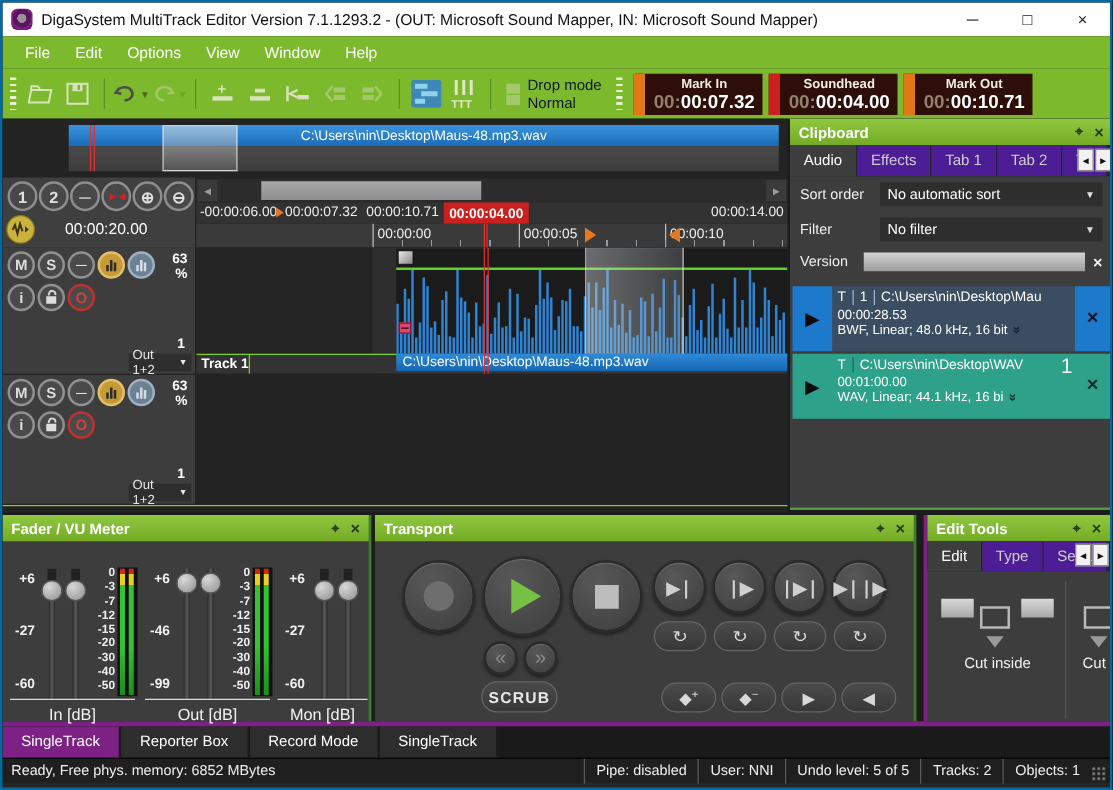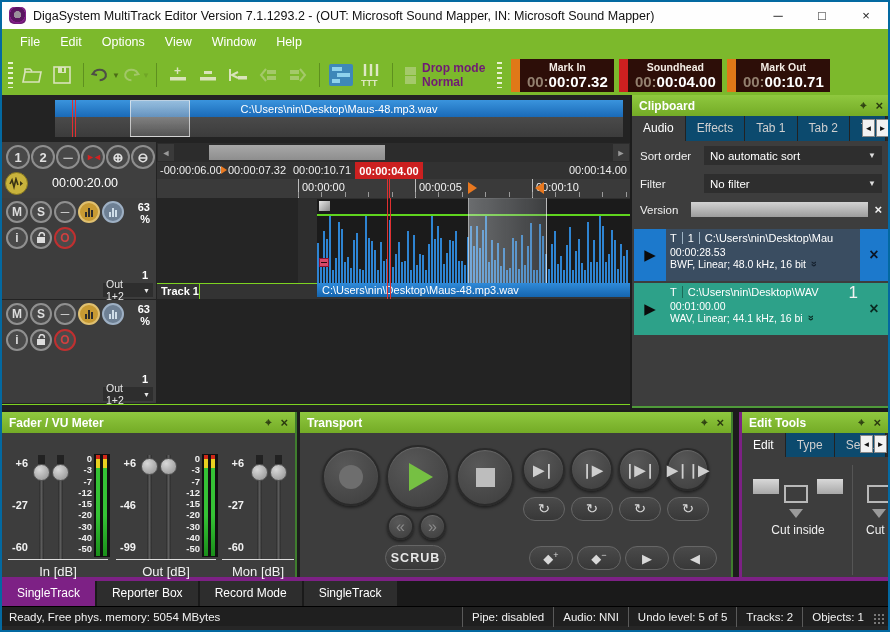--- a/index.html
+++ b/index.html
@@ -17,21 +17,21 @@
   .menu-item{color:#fff;font-size:12.5px;padding:0 10px;line-height:26px}
   .toolbar{height:40px;background:#7cb92c;display:flex;align-items:center;padding-left:2px;position:relative}
   .grip{width:5px;height:26px;margin:0 4px;background:repeating-linear-gradient(to bottom,#e8f2cf 0 2px,transparent 2px 5px)}
   .tsep{width:1px;height:24px;background:rgba(40,70,10,.35);margin:0 6px}
   .tbtn{width:30px;height:30px;display:flex;align-items:center;justify-content:center;position:relative}
   .tbtn svg{display:block}
   .ddv{font-size:8px;color:#4c6b17;margin-left:1px}
   .dim{opacity:.5}
   .dropmode{display:flex;align-items:center;margin-left:4px}
   .dm-sq{width:11px;height:8px;background:#a4c96a;margin:1px 6px 1px 2px}
-  .dm-txt{color:#701a75;font-size:12px;font-weight:bold;line-height:14px}
+  .dm-txt{color:#0f172a;font-size:12px;font-weight:normal;line-height:14px}
   .timecode{width:103px;height:33px;margin-left:5px;background:#2d0e08;border-left:9px solid #e07818;display:flex;flex-direction:column;align-items:center;justify-content:center}
   .timecode.red{border-left-color:#cc2020}
   .tc-label{color:#f3ece4;font-size:10.5px;font-weight:bold;line-height:12px}
   .tc-value{font-size:15px;font-weight:bold;color:#fff;line-height:17px}
   .tc-value .pre{color:#93806f}
 
   
   .main{position:relative;height:315px;background:#1c1c1c}
   .editor{position:absolute;left:0;top:0;width:628px;height:315px;background:#232323}
   .ov-file{position:absolute;left:53px;top:5px;width:568px;height:17px;background:linear-gradient(#3a94dd,#1a6ab8);color:#fff;font-size:11px;display:flex;align-items:center;justify-content:center;white-space:nowrap;overflow:hidden}
@@ -90,21 +90,21 @@
   .sel-col{position:absolute;left:311px;width:79px;top:0;bottom:15px;background:linear-gradient(to right,rgba(215,220,225,.42),rgba(150,155,160,.28));border-left:1px solid rgba(250,250,250,.55);border-right:1px solid rgba(250,250,250,.55);z-index:3}
   .lane-ph{top:0;bottom:0;left:230px;z-index:7}
 
   
   .clipboard{position:absolute;left:630px;top:0;width:258px;height:313px;background:#3d3d3d;border-bottom:2px solid #4f9a3a}
   .ptitle{height:21px;background:linear-gradient(#8fc83f,#74ab26);display:flex;align-items:center;padding:0 7px;color:#fff;font-size:12px;font-weight:bold}
   .ptools{margin-left:auto;display:flex;align-items:center;gap:9px;color:#2a3a10}
   .pin{font-size:11px;transform:rotate(0deg);font-weight:bold}
   .px{font-size:13px;font-weight:bold}
   .cb-tabs{height:25px;background:#282828;display:flex;position:relative;overflow:hidden}
-  .ctab{padding:0 11px;font-size:12px;color:#cfcfcf;background:#0c4a6e;border-right:1px solid #222;line-height:25px;white-space:nowrap}
+  .ctab{padding:0 11px;font-size:12px;color:#cfcfcf;background:#4c1d95;border-right:1px solid #222;line-height:25px;white-space:nowrap}
   .ctab.sel{background:#3d3d3d;color:#fff}
   .tab-scroll{position:absolute;right:1px;top:3px;display:flex;gap:1px}
   .tsc{width:13px;height:18px;background:#f2f2f2;color:#111;font-size:8px;display:flex;align-items:center;justify-content:center;border:1px solid #888}
   .cb-row{display:flex;align-items:center;padding:5px 8px 4px 8px}
   .cb-lab{width:64px;color:#efefef;font-size:11.5px}
   .cb-dd{flex:1;height:19px;background:#2e2e2e;color:#fff;font-size:11.5px;display:flex;align-items:center;justify-content:space-between;padding:0 6px}
   .cb-dd i{font-style:normal;font-size:8px;color:#ddd}
   .cb-search{flex:1;height:15px;background:linear-gradient(#d2d2d2,#9d9d9d);border:none}
   .cb-x{color:#f0f0f0;font-weight:bold;margin-left:6px;font-size:13px}
   .entry{display:flex;margin:2px 2px 0 2px;height:52px;color:#fff}
@@ -834,21 +834,21 @@
   </div>
 
   <div class="viewtabs">
     <span class="vtab sel">SingleTrack</span>
     <span class="vtab">Reporter Box</span>
     <span class="vtab">Record Mode</span>
     <span class="vtab">SingleTrack</span>
   </div>
 
   <div class="statusbar">
-    <span class="st-left">Ready, Free phys. memory: 5054 MBytes</span>
+    <span class="st-left">Ready, Free phys. memory: 6852 MBytes</span>
     <span class="st-item">Pipe: disabled</span>
-    <span class="st-item">Audio: NNI</span>
+    <span class="st-item">User: NNI</span>
     <span class="st-item">Undo level: 5 of 5</span>
     <span class="st-item">Tracks: 2</span>
     <span class="st-item">Objects: 1</span>
     <span class="st-grip"></span>
   </div>
 </div>
 
 </body></html>

